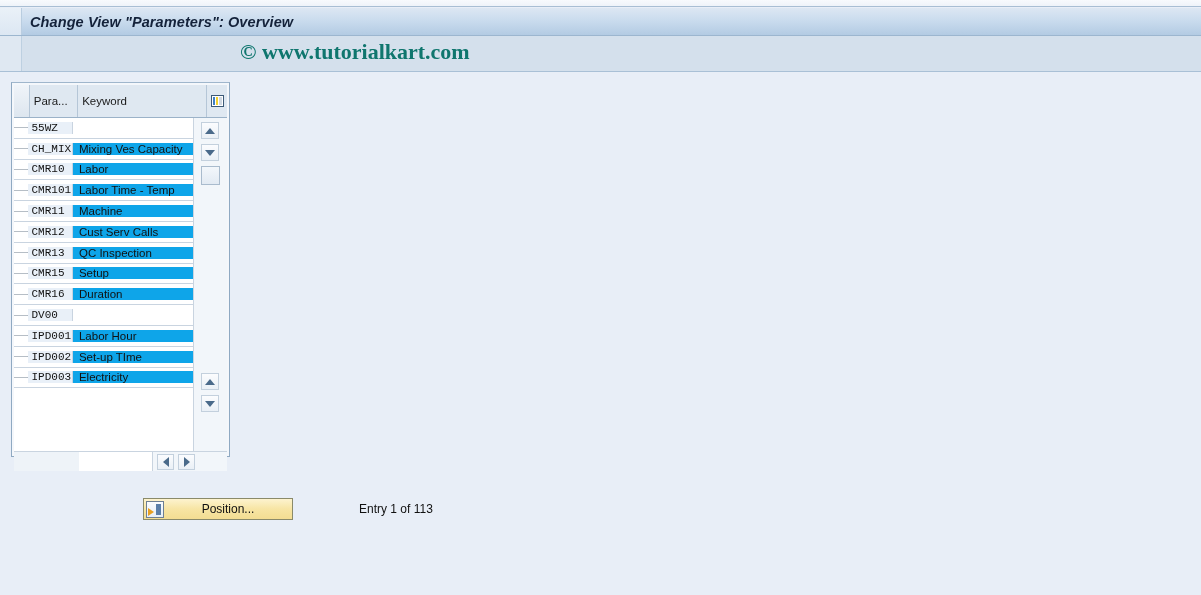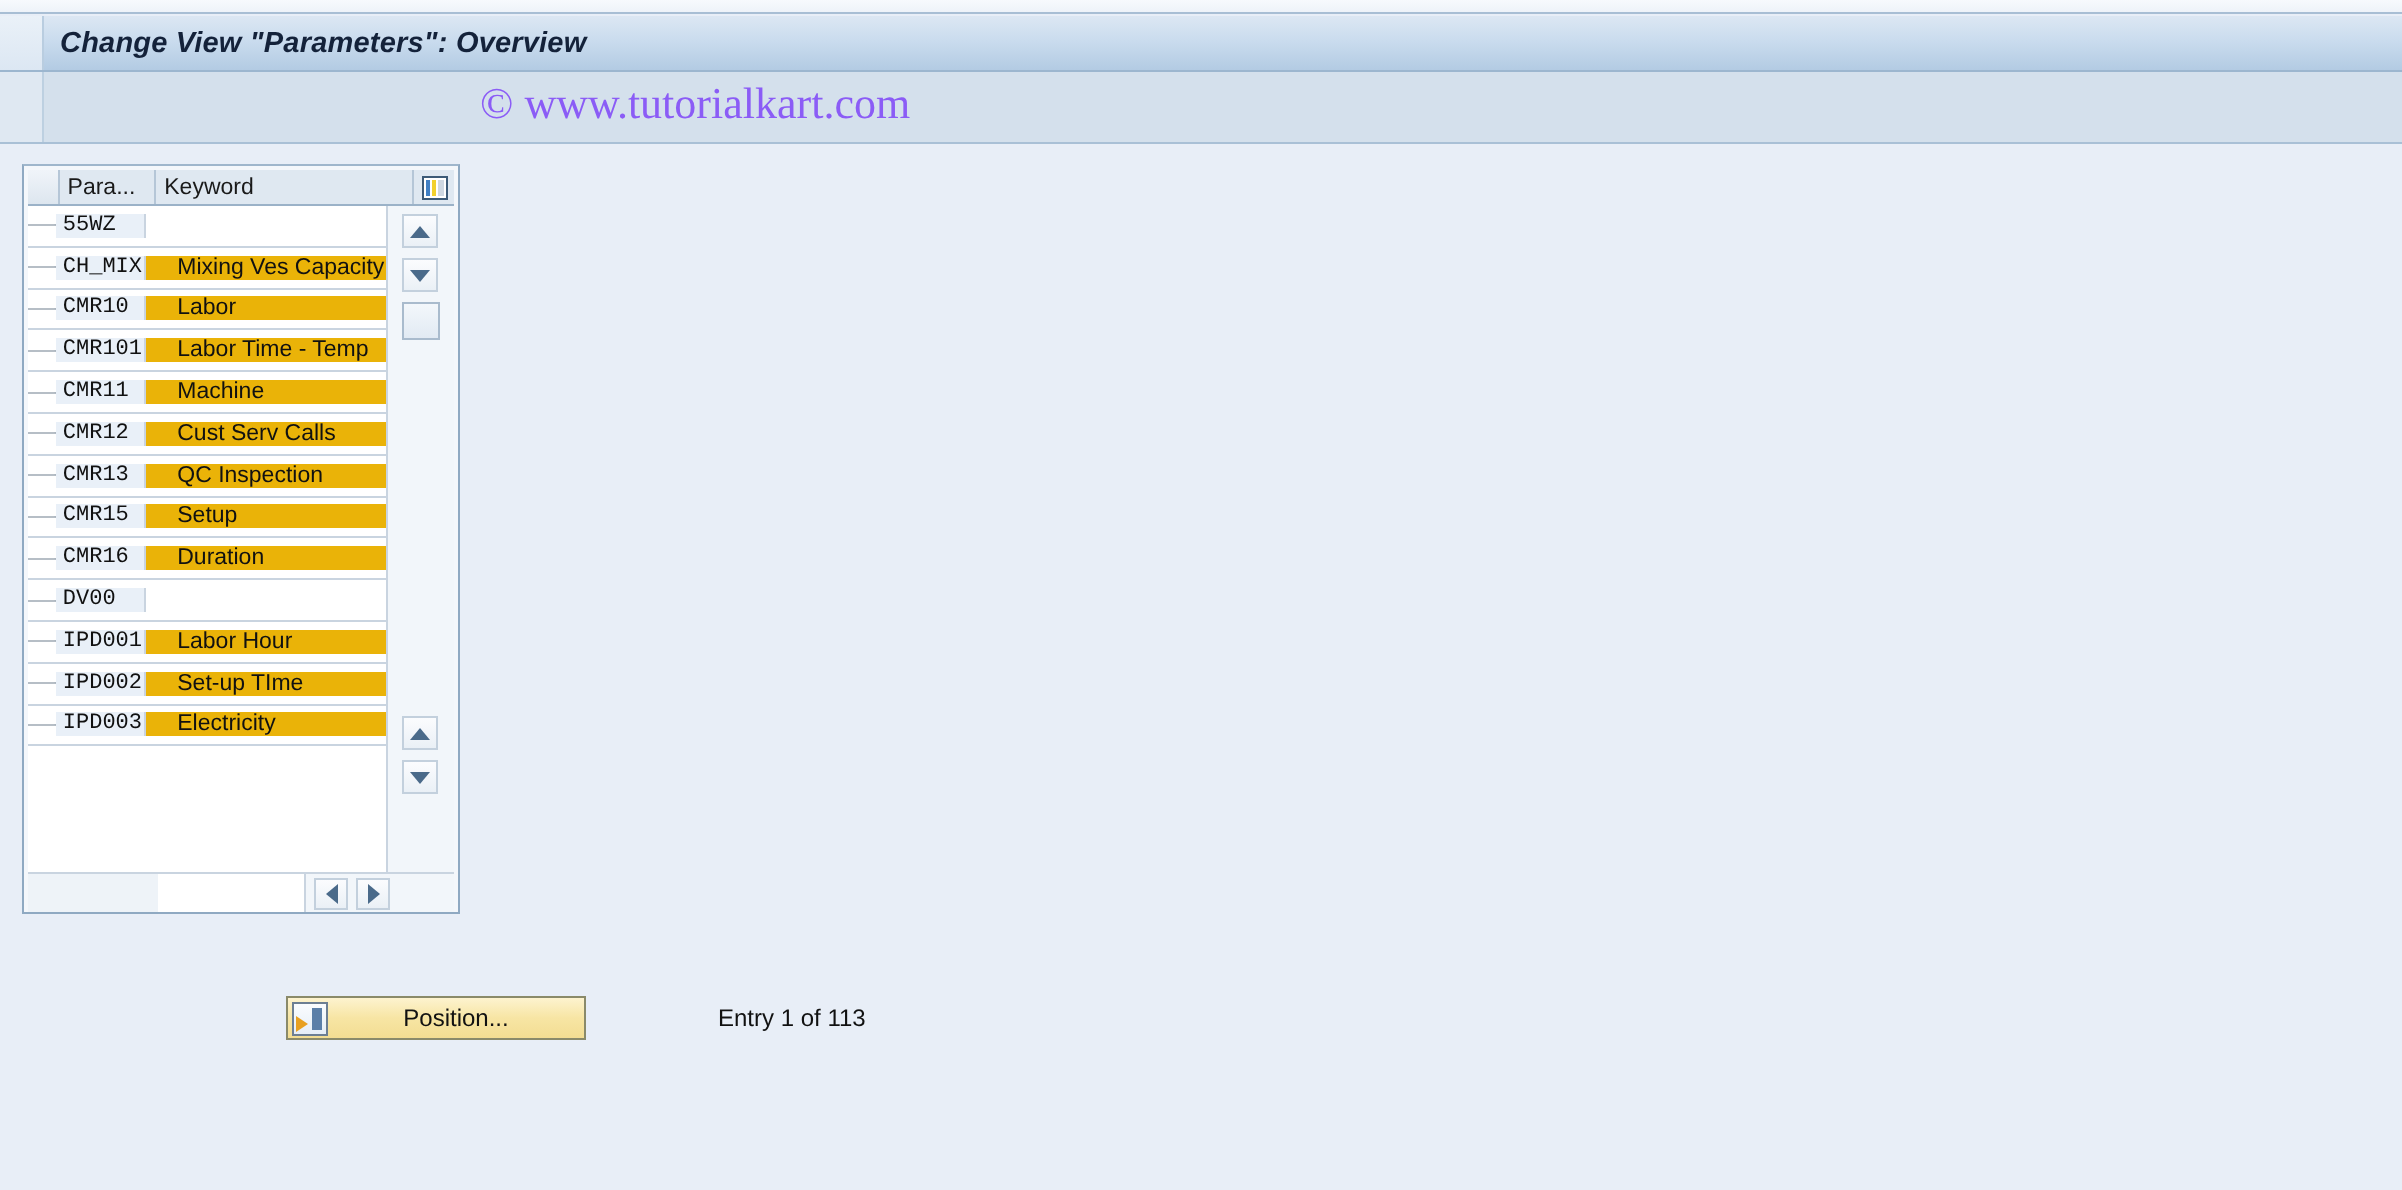--- a/index.html
+++ b/index.html
@@ -63,23 +63,23 @@
     width: 22px; height: 100%;
     background: #dfe8f2;
     border-right: 1px solid #bdd0e1;
   }
   .watermark {
     position: absolute;
     left: 240px; top: 36px;
     width: 420px; height: 32px;
     display: flex; align-items: center;
     font-family: "Liberation Serif", serif;
-    font-weight: normal;
+    font-weight: bold;
     font-size: 22px;
-    color: #8b5cf6;
+    color: #0f766e;
     white-space: nowrap;
     pointer-events: none;
   }
 
   
   .content {
     position: absolute;
     left: 0; top: 73px;
     width: 1201px; height: 522px;
     background: #e8eef7;
@@ -97,21 +97,21 @@
   .table-inner {
     position: absolute;
     left: 0; top: 0; right: 0; bottom: 0;
     background: #f4f7fb;
     padding: 2px;
   }
 
   
   .tbl-header {
     display: flex;
-    height: 18px;
+    height: 33px;
     background: #dfe8f1;
     border-bottom: 1px solid #9bb2c8;
   }
   .hdr-corner {
     width: 16px;
     background: linear-gradient(to bottom, #f0f4f9 0%, #dde6ef 100%);
     border-right: 1px solid #b5c6d7;
   }
   .hdr-cell {
     background: #dfe8f1;
@@ -176,23 +176,23 @@
     display: flex; align-items: center;
     padding-left: 3px;
     font-family: "Liberation Mono", monospace;
     font-size: 11px;
     color: #111;
     white-space: nowrap;
     overflow: hidden;
   }
   .cell-keyword {
     width: 135px;
-    background: #eab308;
+    background: #0ea5e9;
     display: flex; align-items: center;
-    padding-left: 16px;
+    padding-left: 6px;
     font-size: 11.5px;
     color: #111;
     white-space: nowrap;
     overflow: hidden;
   }
 
   
   .vscroll {
     position: absolute;
     right: 0; top: 0;

